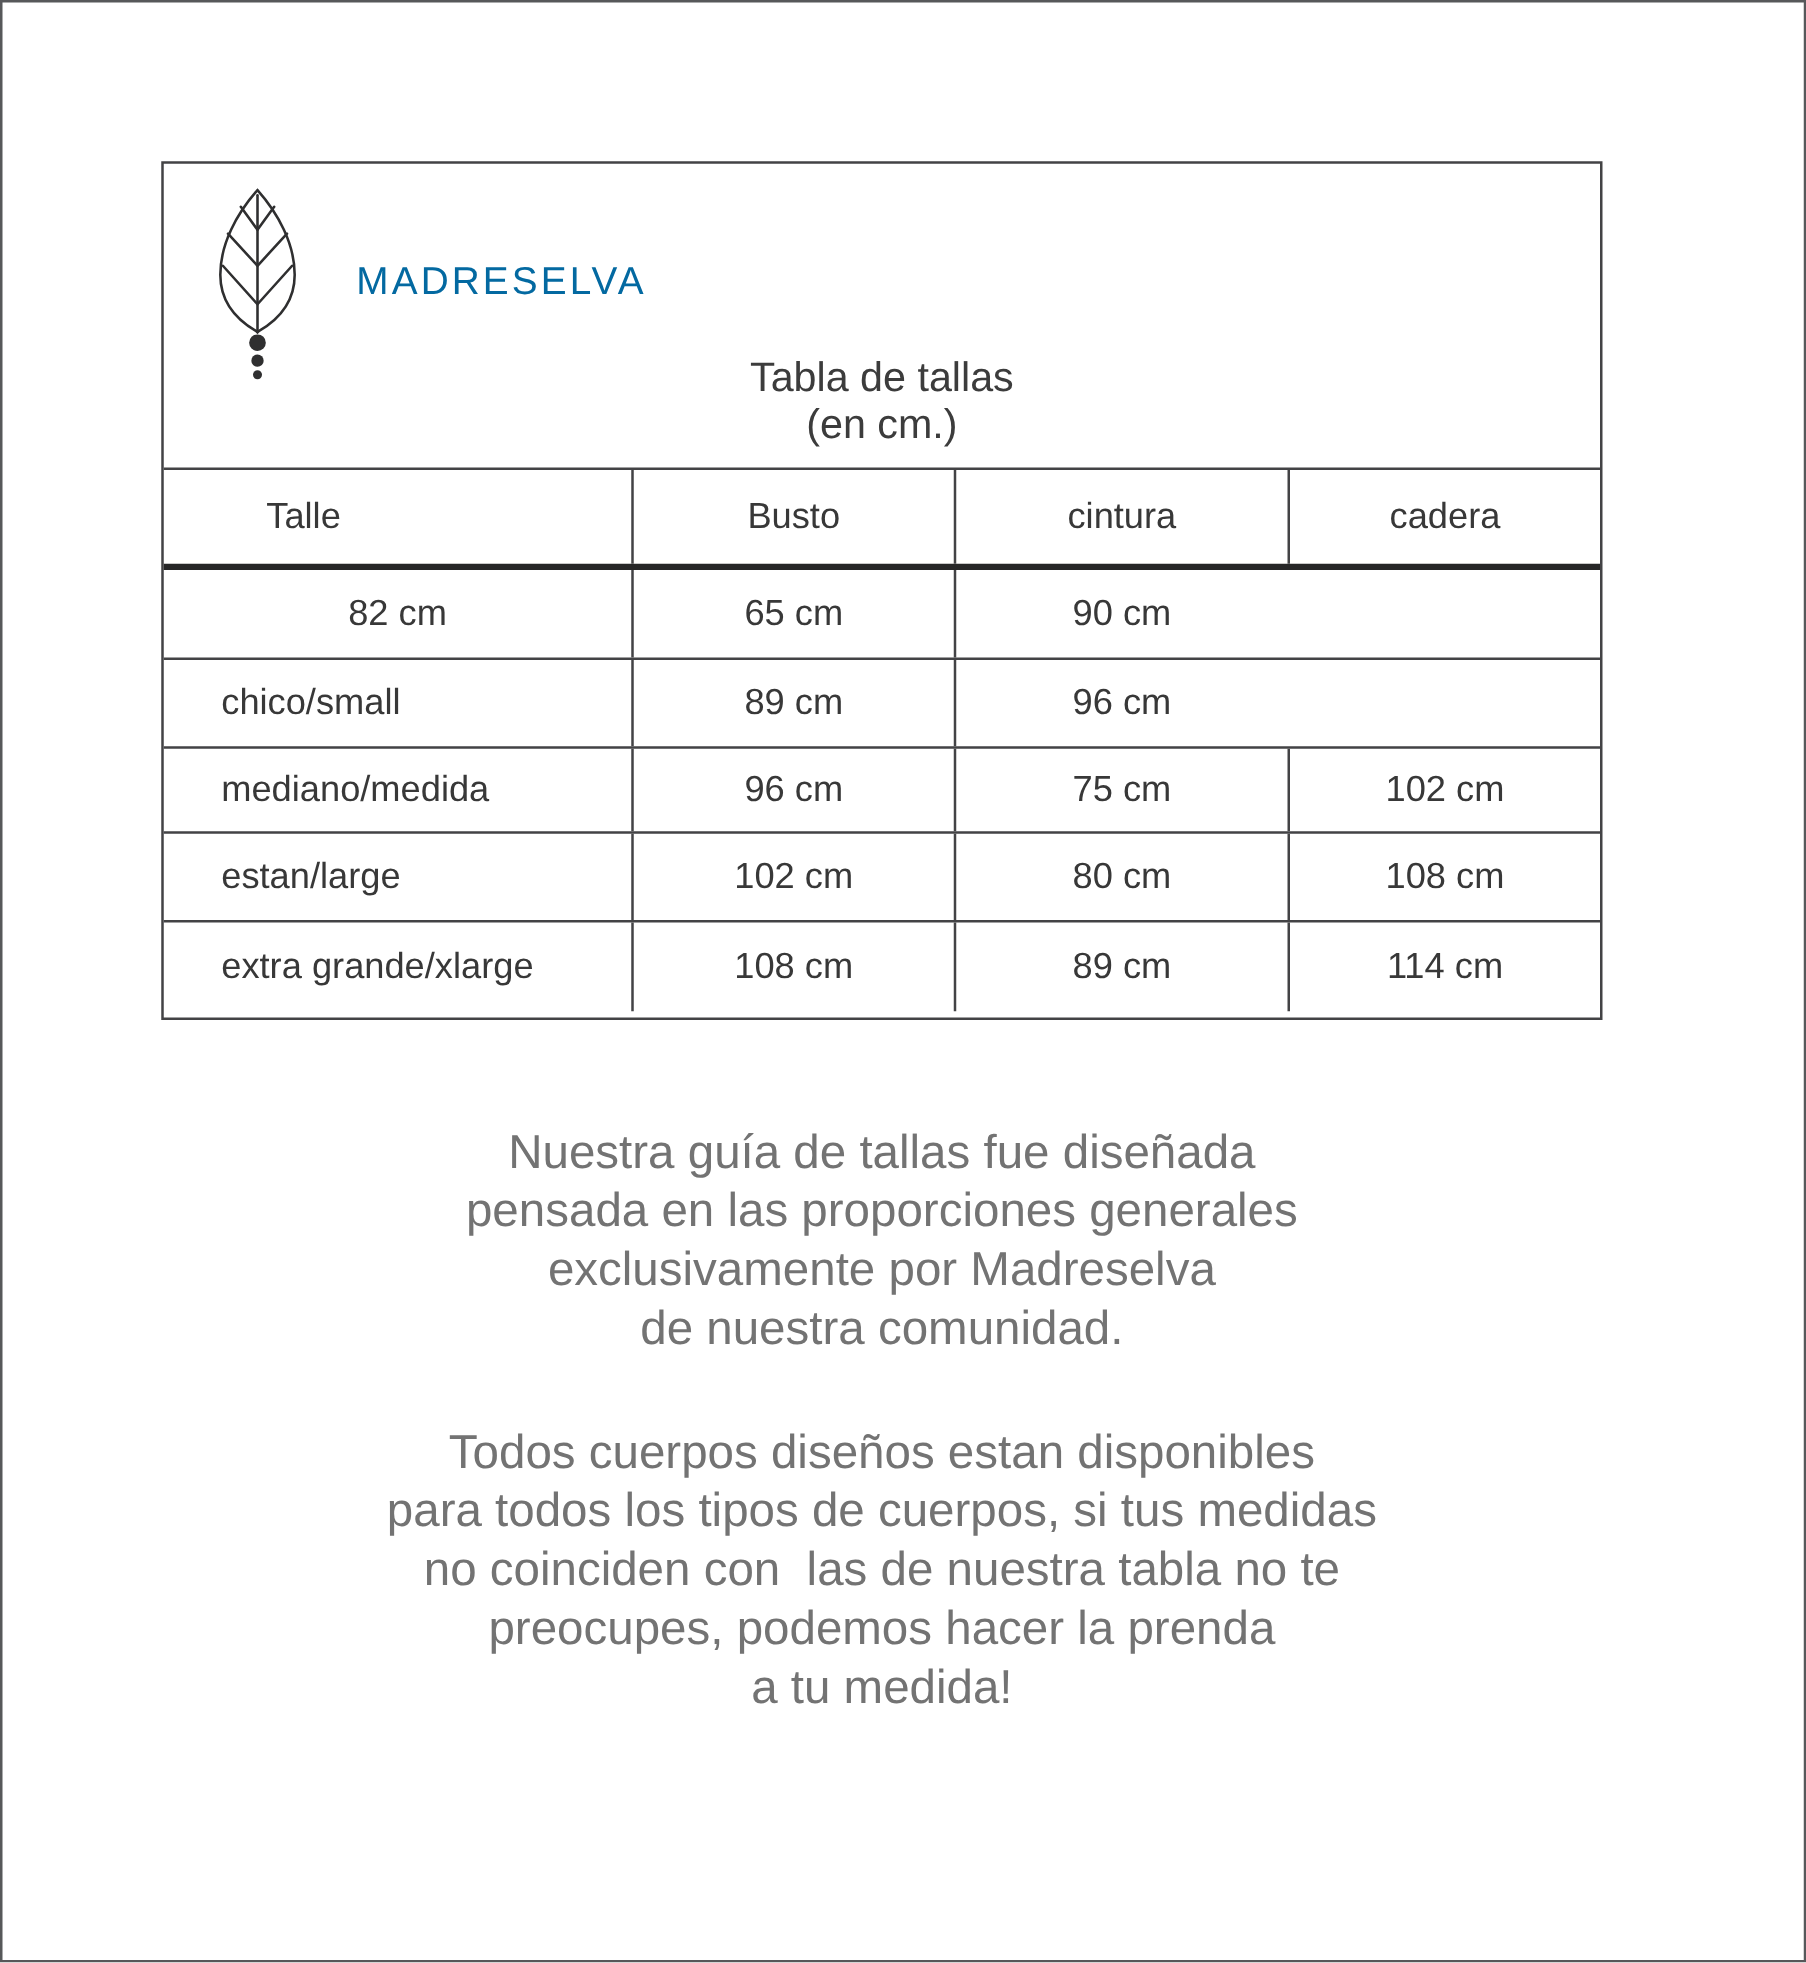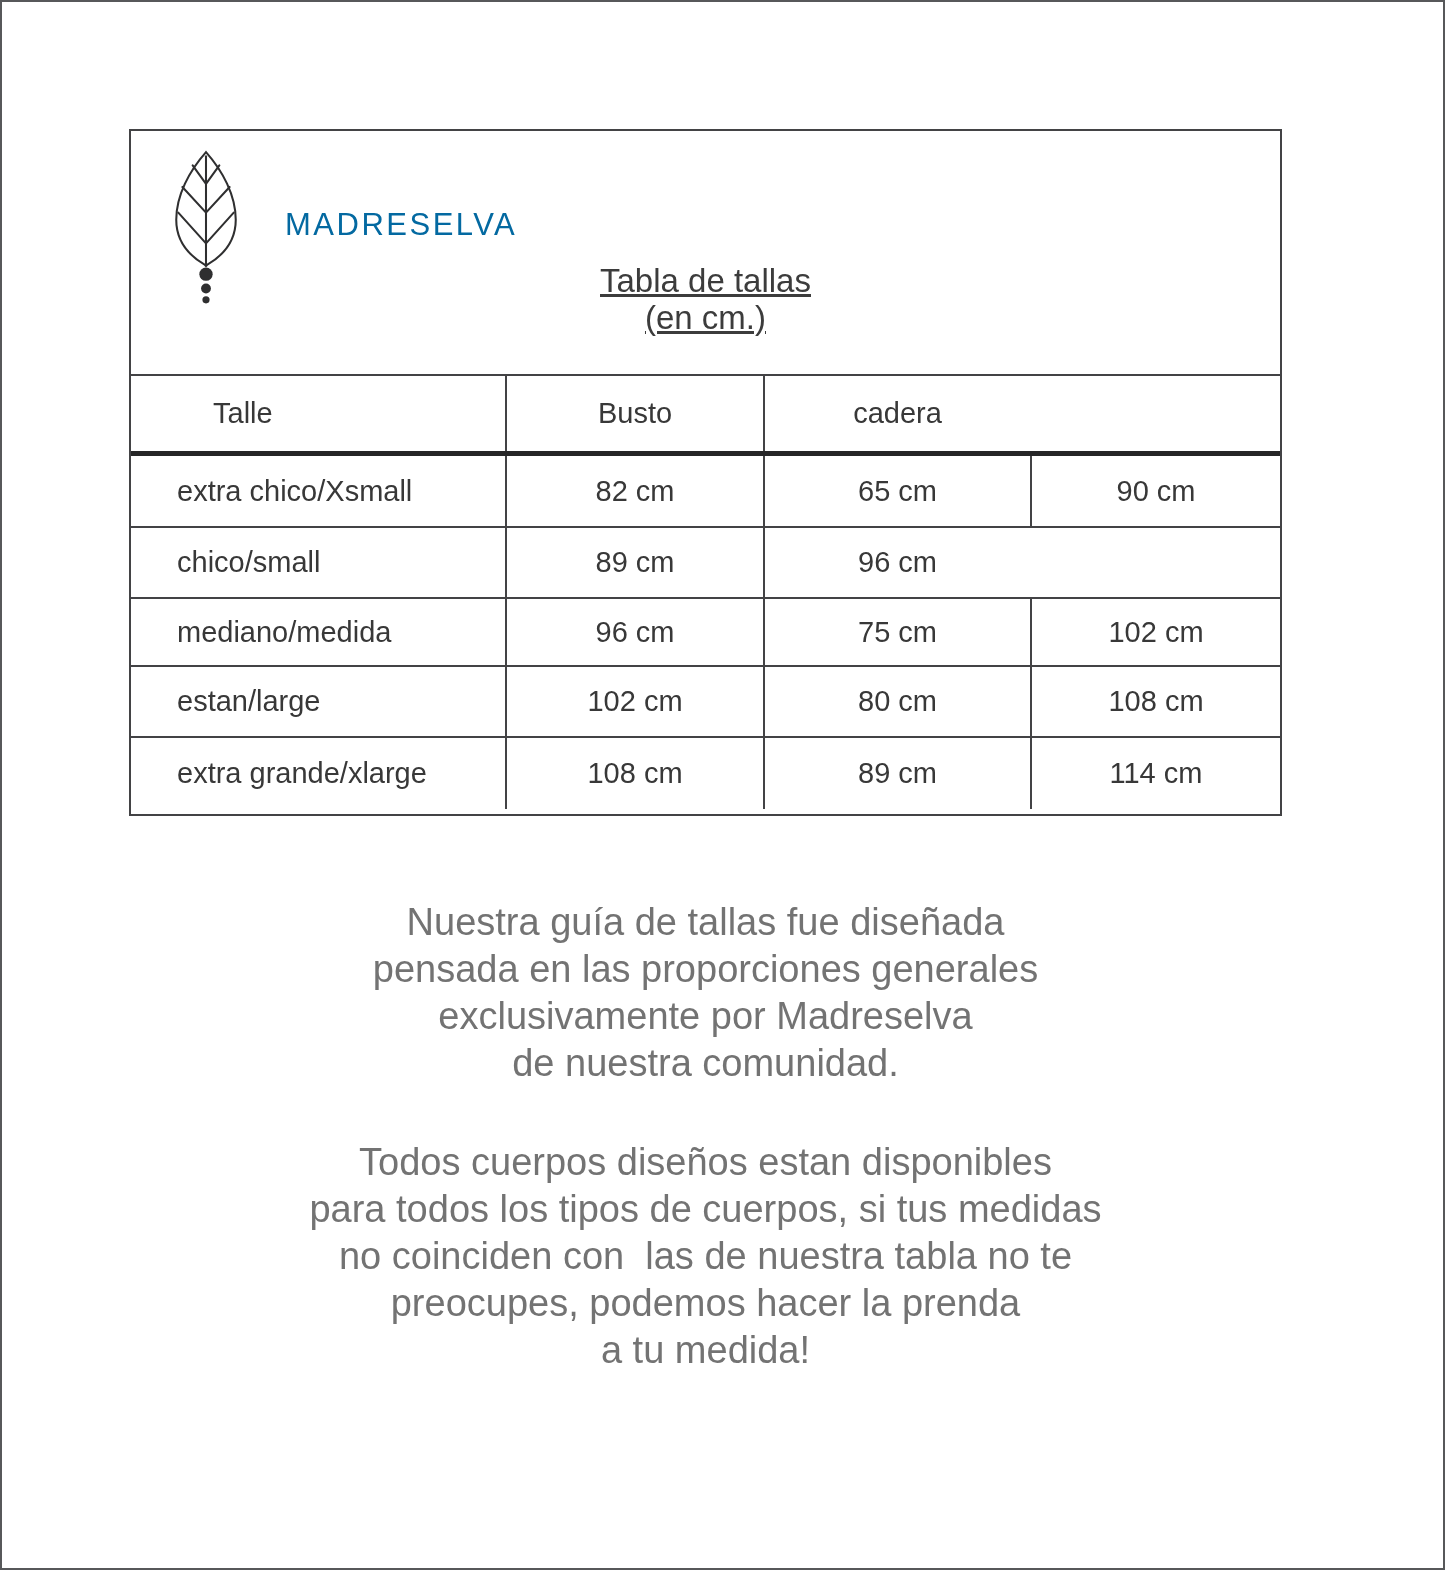--- a/index.html
+++ b/index.html
@@ -32,25 +32,25 @@
   .wordmark {
     position:absolute; left:118px; top:58px;
     font-size:31px; line-height:36px;
     letter-spacing:2.5px;
     color:#0369a1;
     font-weight:400;
   }
 
   
   .title-block {
-    position:absolute; left:0; top:131px;
+    position:absolute; left:0; top:152px;
     width:100%;
     text-align:center;
     color:#3c3c3c;
-    font-size:33px; line-height:37px;text-decoration:underline;
+    font-size:33px; line-height:37px;
   }
 
   
   .tbl {
     position:absolute; left:0; top:243px;
     width:100%;
     border-top:2px solid #434345;
   }
   .trow {
     display:grid;
@@ -111,25 +111,25 @@
     <div class="title-block">
       <div>Tabla de tallas</div>
       <div>(en cm.)</div>
     </div>
 
     <div class="tbl">
 
       <div class="trow head">
         <div class="cell label">Talle</div>
         <div class="cell">Busto</div>
+        <div class="cell">cintura</div>
         <div class="cell">cadera</div>
       </div>
 
       <div class="trow body-row first">
-        <div class="cell label">extra chico/Xsmall</div>
         <div class="cell">82 cm</div>
         <div class="cell">65 cm</div>
         <div class="cell">90 cm</div>
       </div>
 
       <div class="trow body-row">
         <div class="cell label">chico/small</div>
         <div class="cell">89 cm</div>
         <div class="cell">96 cm</div>
       </div>

